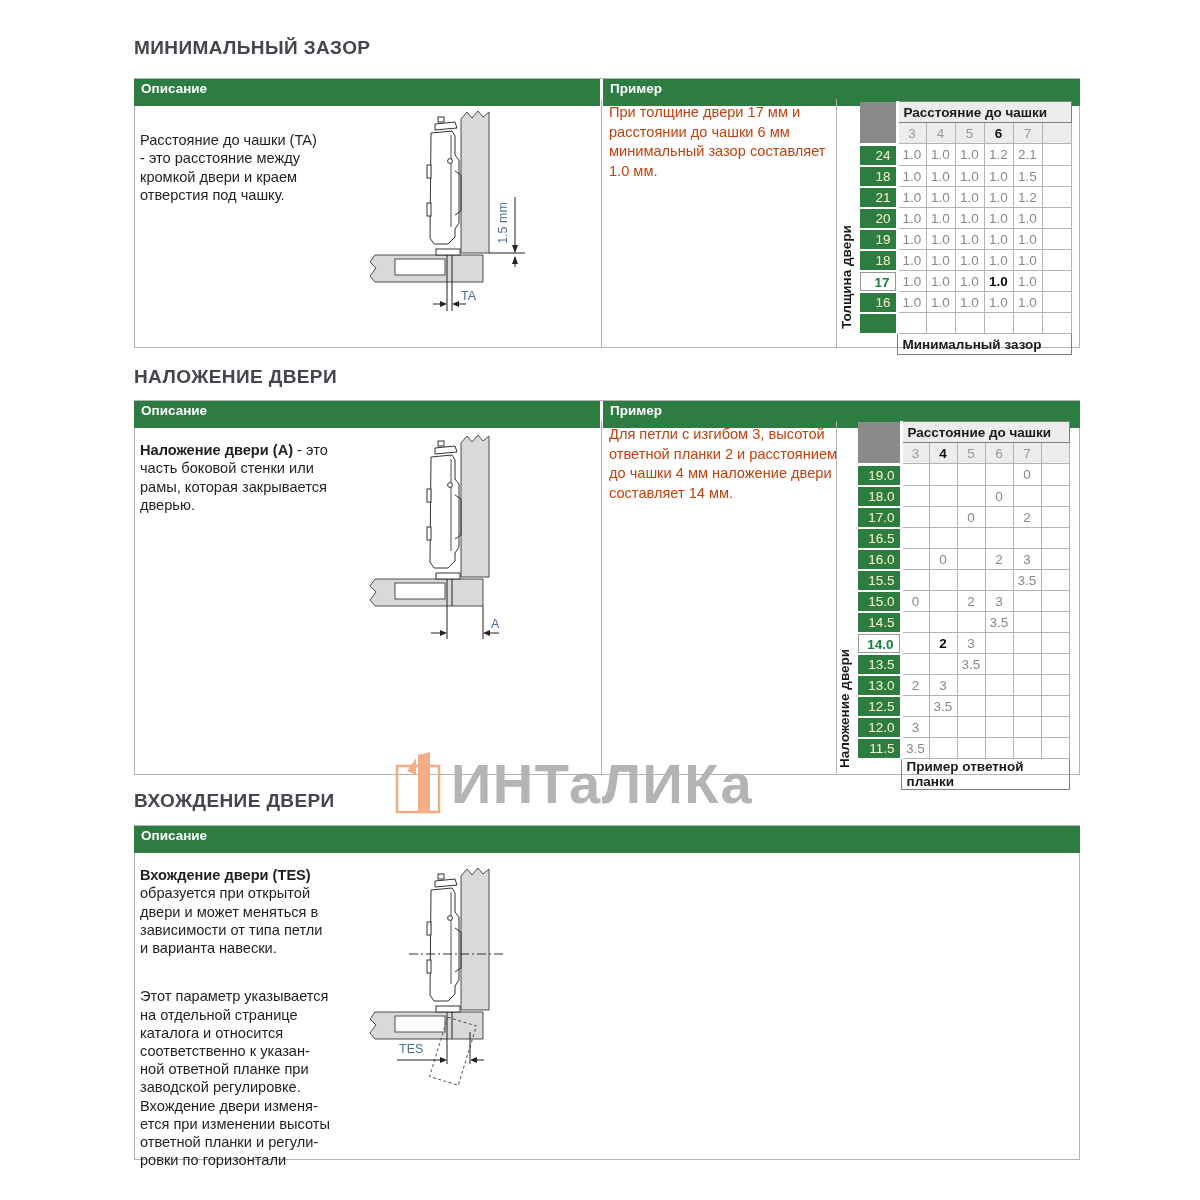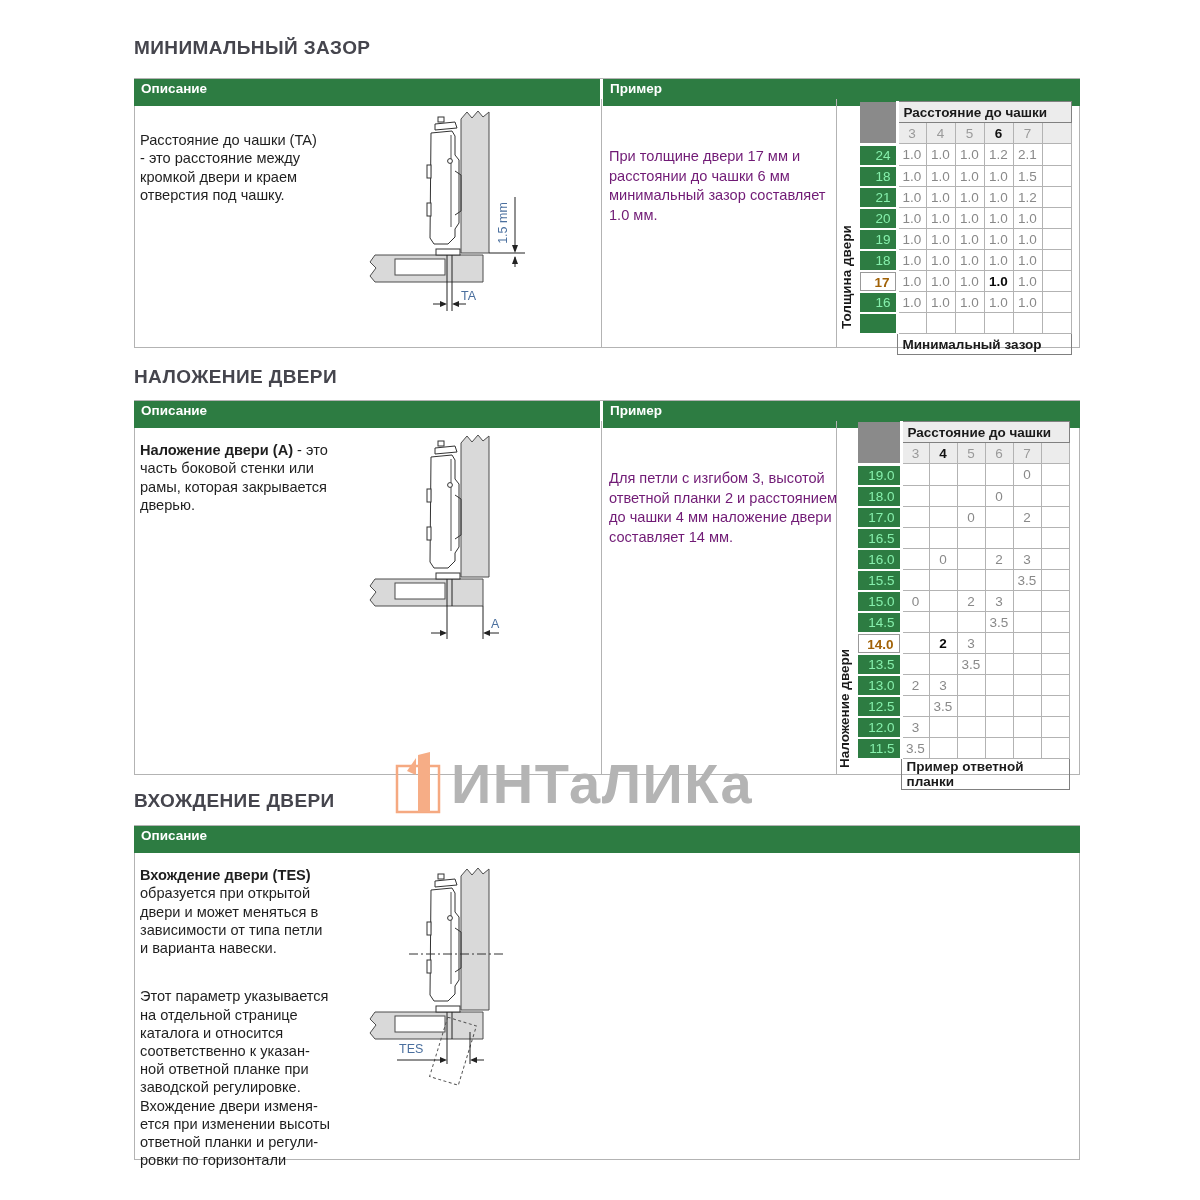--- a/index.html
+++ b/index.html
@@ -4,33 +4,33 @@
 <style>
   html,body{margin:0;padding:0;background:#fff;}
   body{width:1200px;height:1200px;position:relative;font-family:"Liberation Sans",sans-serif;color:#222;}
   .sec-title{position:absolute;left:134px;font-size:19px;font-weight:bold;color:#45454d;letter-spacing:.4px;}
   .box{position:absolute;left:134px;width:946px;border:1px solid #b3b3b3;background:#fff;box-sizing:border-box;}
   .gbar{position:absolute;top:0;height:27px;background:#2d7c42;color:#fff;font-size:13.5px;font-weight:bold;line-height:20px;padding-left:7px;box-sizing:border-box;}
   .vline{position:absolute;top:20px;bottom:0;width:1px;background:#b3b3b3;}
   .desc{position:absolute;left:5px;top:22px;width:252px;font-size:14.6px;line-height:18.2px;color:#1f1f1f;white-space:pre-line;}
   .desc .para{margin:0;}
   .desc .p2{margin-top:12px;}
-  .ex{position:absolute;left:474px;top:24px;width:246px;font-size:14.6px;line-height:19.5px;color:#701a75;white-space:pre-line;margin-top:44px;}
+  .ex{position:absolute;left:474px;top:24px;width:246px;font-size:14.6px;line-height:19.5px;color:#c2410c;white-space:pre-line;}
   .diag{position:absolute;}
   .tblwrap{position:absolute;}
   .sidelabel{position:absolute;transform:rotate(-90deg);transform-origin:left bottom;font-weight:bold;font-size:13.5px;color:#1a1a1a;white-space:nowrap;}
   table.dtable{border-collapse:collapse;}
   table.dtable td{padding:0;font-size:13.5px;height:21px;box-sizing:border-box;text-align:center;vertical-align:middle;}
   td.corner{background:#8a8a8a;border-right:3px solid #fff;border-bottom:2px solid #fff;}
   td.group{background:#ececec;border:1px solid #808080;font-weight:bold;color:#1a1a1a;text-align:left !important;padding:0 5px !important;height:19px;}
   td.colh{background:#ececec;border:1px solid #b3b3b3;color:#9a9a9a;height:19px;}
   td.colh.boldc{color:#111;font-weight:bold;}
   td.lblc{border-right:3px solid #fff;}
-  div.lbl{margin:1px 0;background:#2d7c42;color:#86efac;text-align:right;padding-right:5px;height:19px;line-height:19px;font-size:13.5px;}
-  div.lbl.hl{background:#fff;color:#a16207;font-weight:bold;border:1px solid #999;box-sizing:border-box;}
+  div.lbl{margin:1px 0;background:#2d7c42;color:#fef9c3;text-align:right;padding-right:5px;height:19px;line-height:19px;font-size:13.5px;}
+  div.lbl.hl{background:#fff;color:#15803d;font-weight:bold;border:1px solid #999;box-sizing:border-box;}
   td.val{border:1px solid #b3b3b3;color:#898989;background:#fff;}
   td.val.boldc{color:#0a0a0a;font-weight:bold;}
   td.blankc{border:none;}
   td.foot{border:1px solid #808080;font-weight:bold;color:#1a1a1a;text-align:left !important;padding:0 5px !important;}
   .t1 td.corner{width:37px;} .t1 td.colh{width:29px;}
   .t2 td.corner{width:43px;} .t2 td.colh{width:28px;}
   .watermark{position:absolute;left:394px;top:752px;display:flex;align-items:flex-start;z-index:9;}
   .wm-text{font-size:56px;font-weight:bold;color:#b4b4b4;letter-spacing:1.5px;line-height:64px;margin-left:3px;}
   .dimtxt{font-size:12.5px;fill:#4a6f9e;font-family:"Liberation Sans",sans-serif;}
   svg line,svg path.dim{stroke:#222;}

